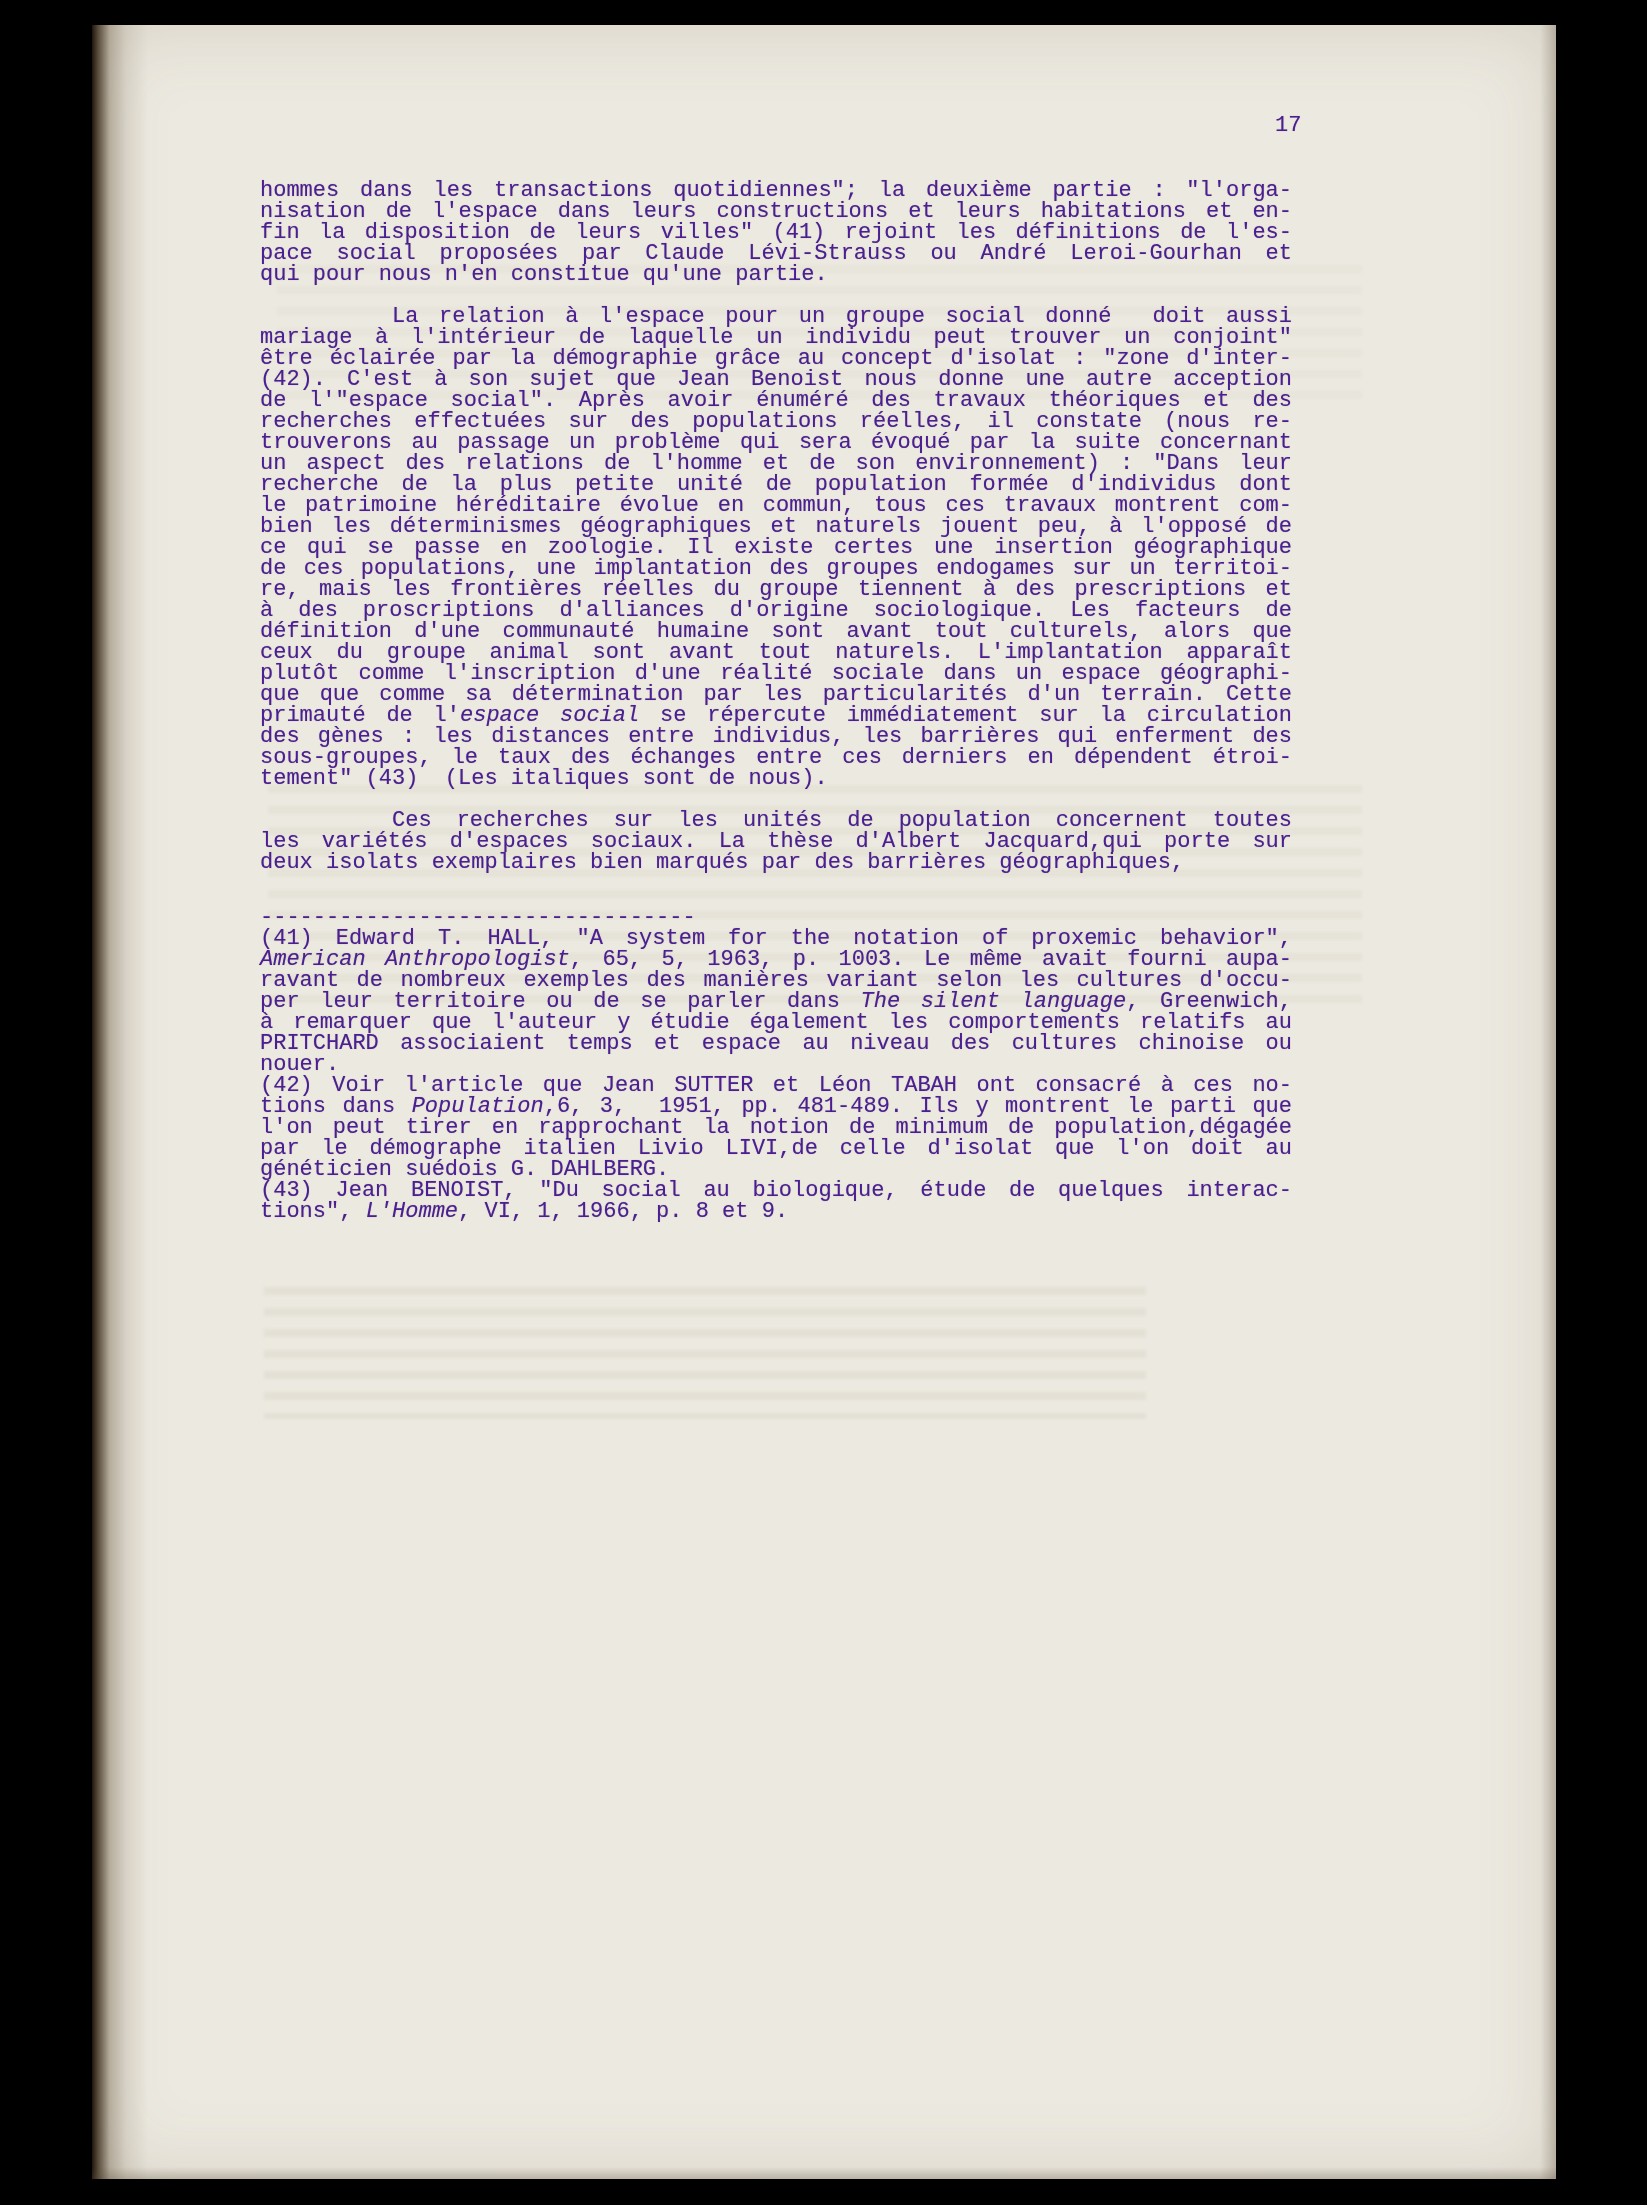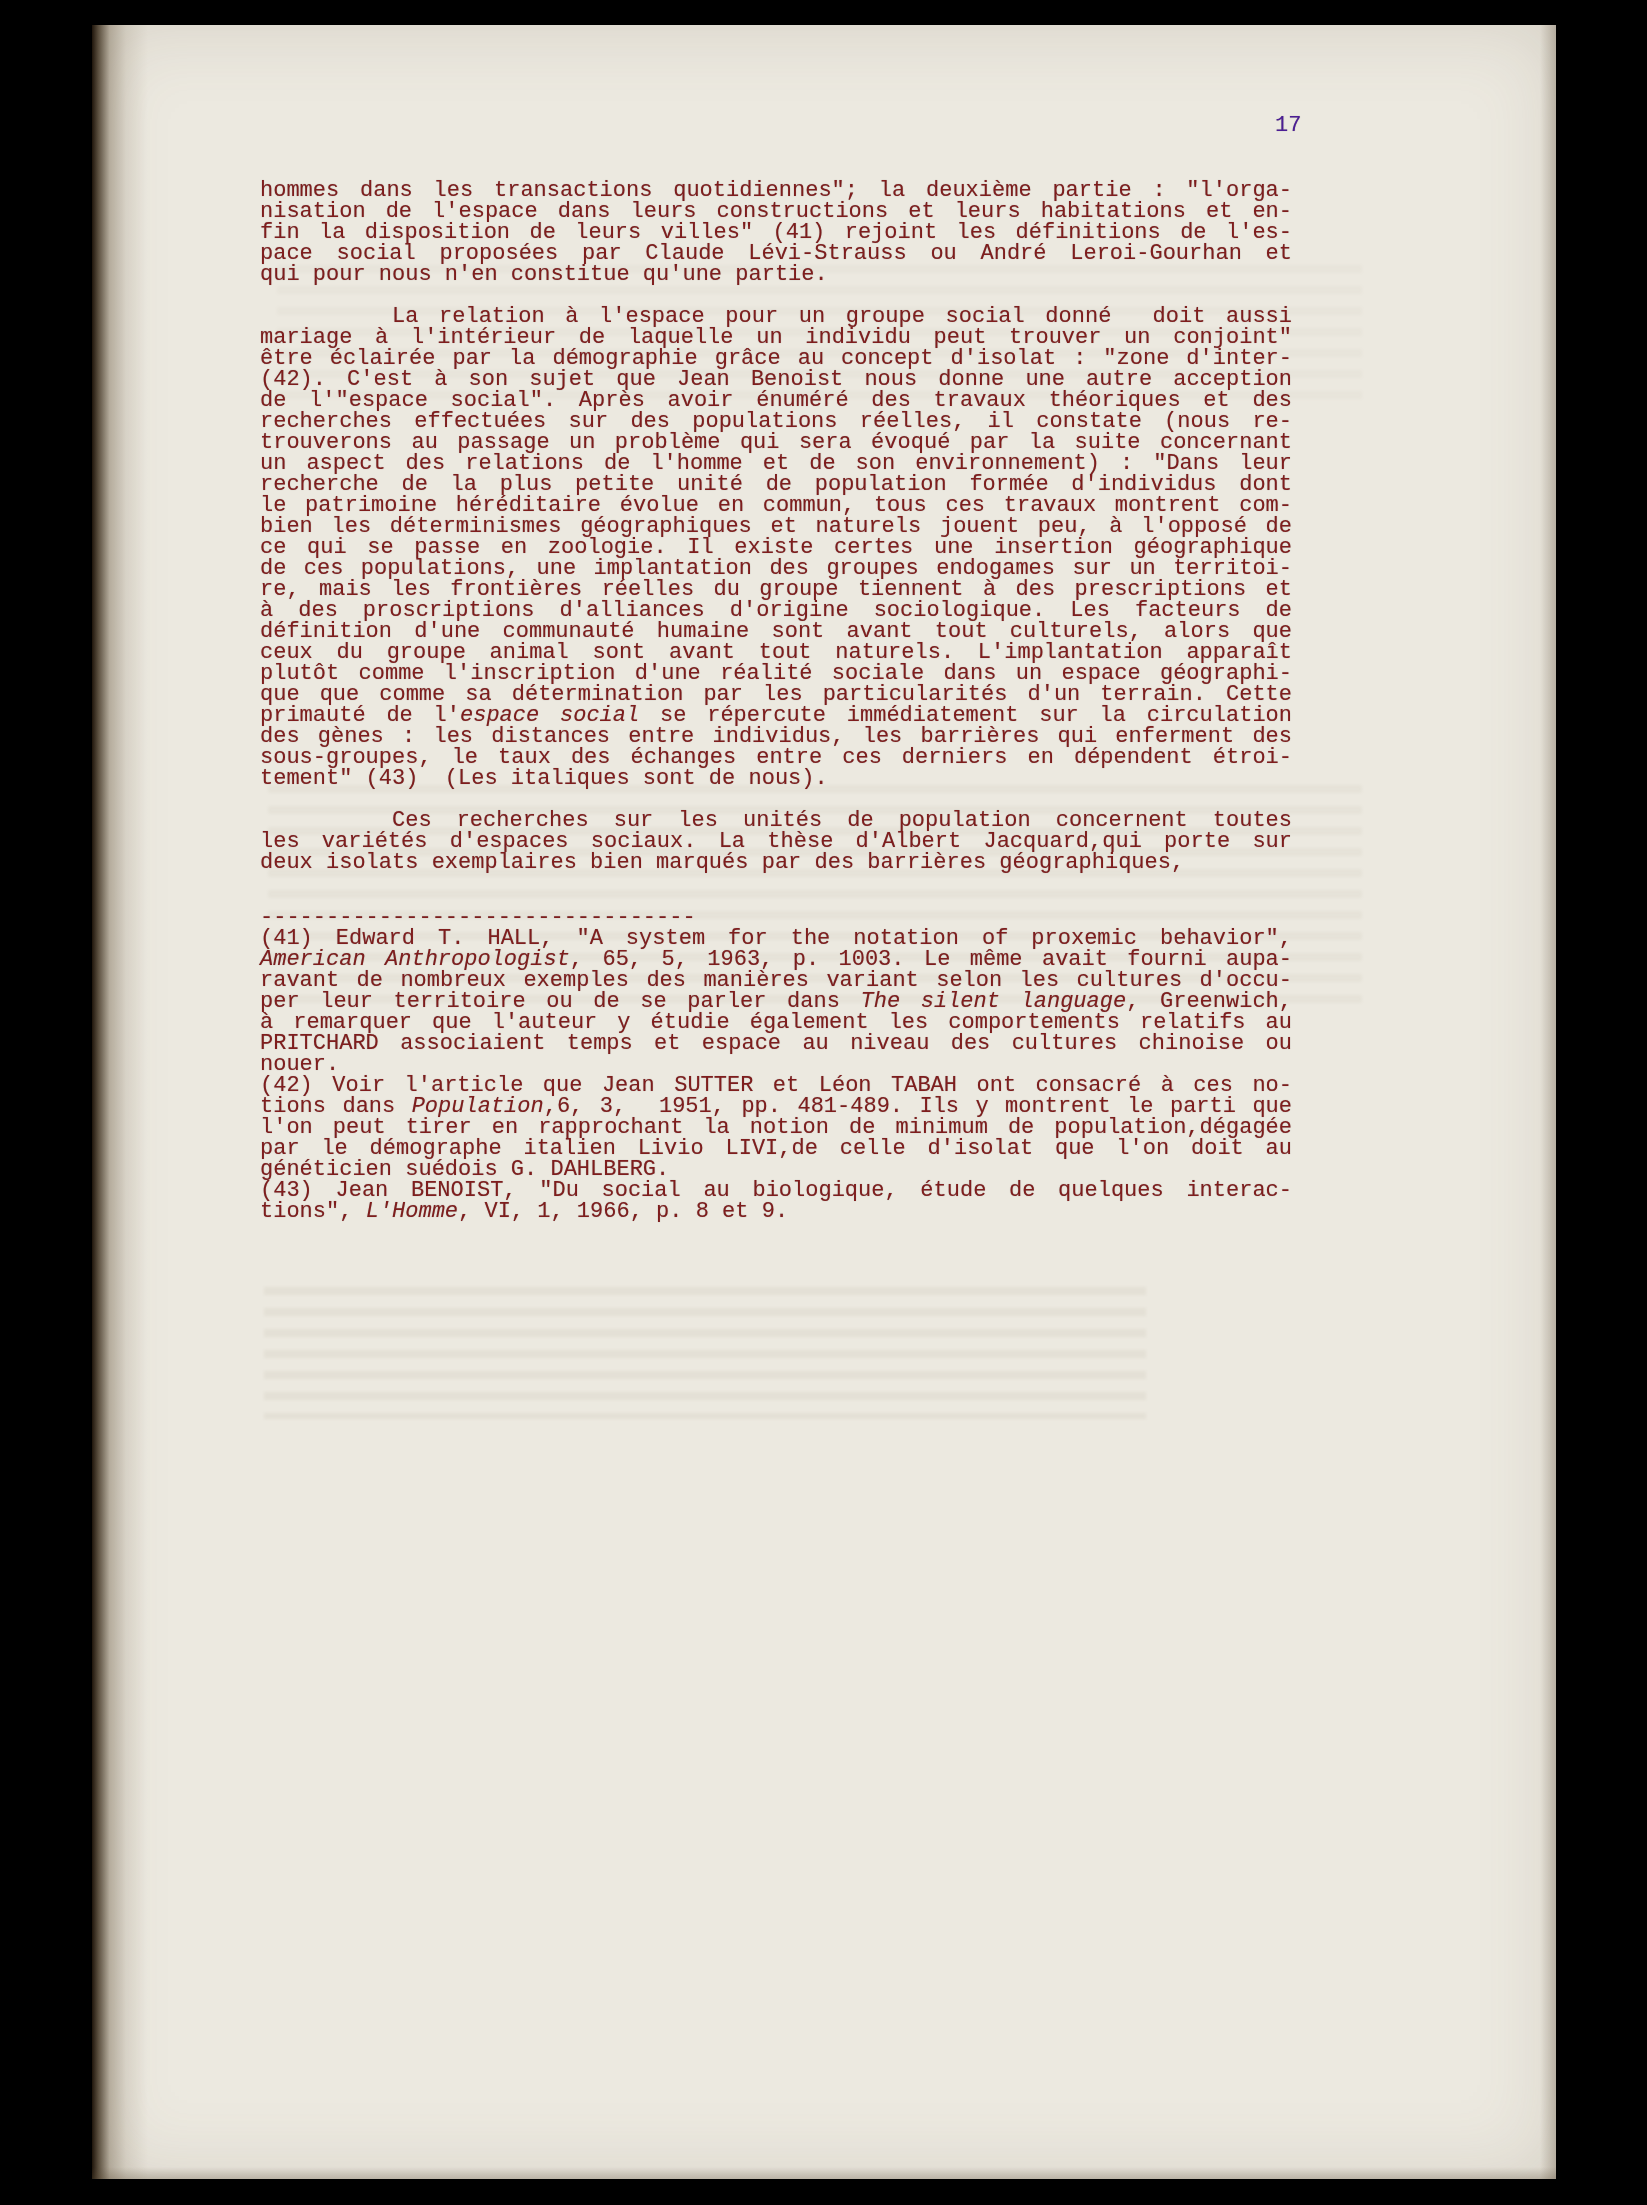--- a/index.html
+++ b/index.html
@@ -38,21 +38,21 @@
   }
   .pagenum {
     position: absolute; left: 1135px; top: 88px;
     font-size: 22px; color: #4c1d95;
     text-shadow: 0 0 0.9px rgba(30,30,30,0.4);
     margin-left: 48px;
   }
   .textblock {
     position: absolute; left: 168px; top: 155px; width: 1032px;
     font-size: 22px; line-height: 21px;
-    color: #7f1d1d;
+    color: #4c1d95;
     text-shadow: 0 0 0.9px rgba(23,23,23,0.38);
   }
   .para { margin: 0 0 21px 0; }
   .fnb  { margin: 0; }
   .line { min-height: 21px; }
   .line.j { text-align: justify; text-align-last: justify; }
   .line.ind { text-indent: 10ch; }
   .fn-sep { margin: 34px 0 0 0; white-space: pre; }
   em { font-style: italic; font-family: Liberation Mono, monospace; }
   .ghost {

